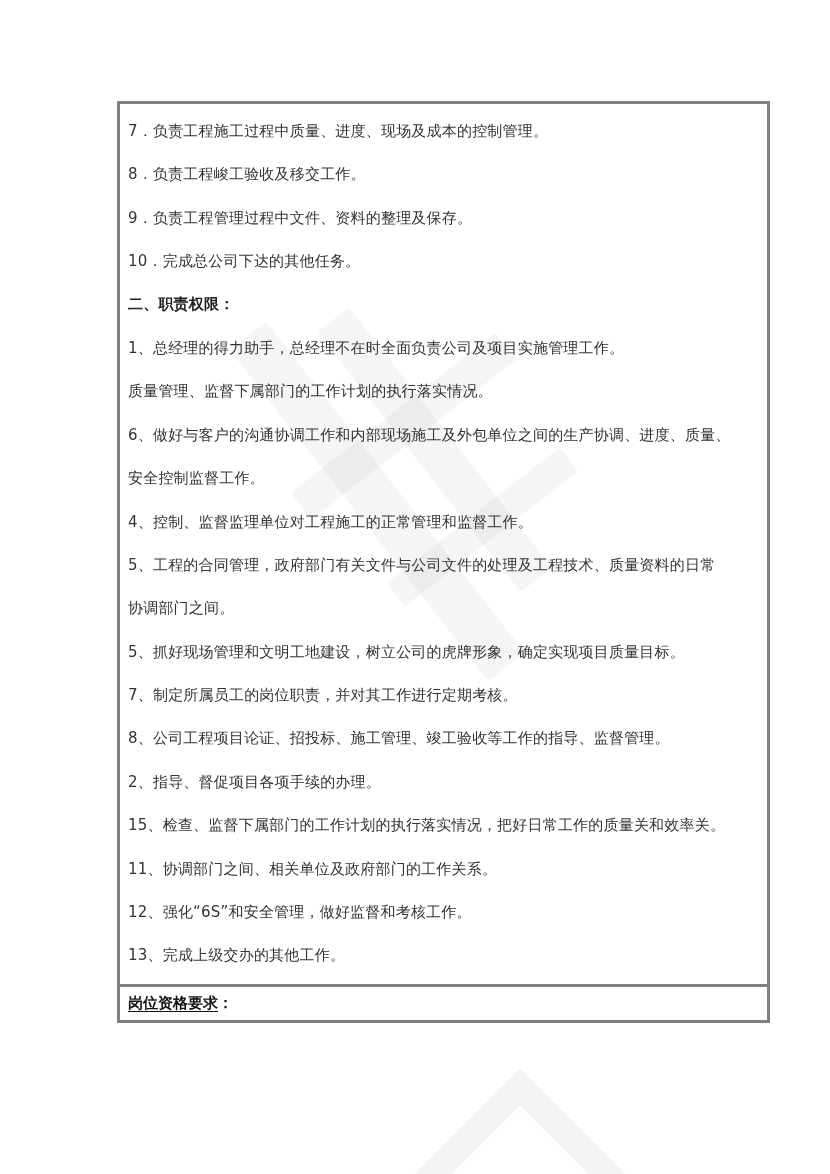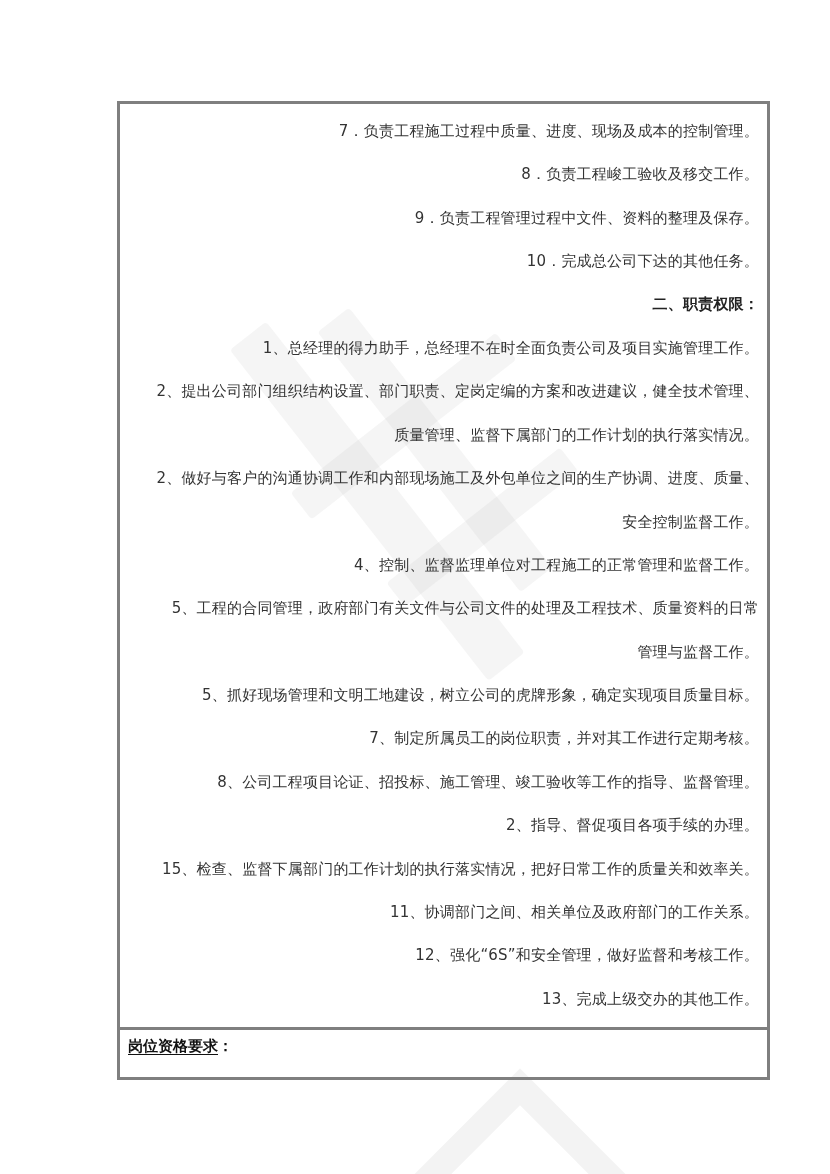--- a/index.html
+++ b/index.html
@@ -54,32 +54,31 @@
     }
     .cell-main {
       padding: 6px 8px 6px 8px;
     }
     .line {
       font-size: 15px;
       line-height: 43.4px;
       height: 43.4px;
       white-space: nowrap;
       letter-spacing: 0.2px;
-      text-align: right;
     }
     .line.wrap-cont { }
     .heading {
       font-weight: bold;
       color: #222222;
       font-family: Liberation Mono, monospace;
     }
     .cell-footer {
       border-top: 3px solid #7f7f7f;
       padding: 4px 20px 4px 8px;
-      height: 50px;
+      height: 36px;
       box-sizing: border-box;
     }
     .qual-label {
       font-size: 15px;
       line-height: 24px;
       font-weight: bold;
       color: #111111;
       text-decoration: underline;
       text-underline-offset: 3px;
     }
@@ -104,30 +103,29 @@
   <div class="cell-main">
     <div class="line">7．负责工程施工过程中质量、进度、现场及成本的控制管理。</div>
     <div class="line">8．负责工程峻工验收及移交工作。</div>
     <div class="line">9．负责工程管理过程中文件、资料的整理及保存。</div>
     <div class="line">10．完成总公司下达的其他任务。</div>
 
     <div class="line heading">二、职责权限：</div>
 
     <div class="line">1、总经理的得力助手，总经理不在时全面负责公司及项目实施管理工作。</div>
 
-    <div class="line">2、提出公司部门组织结构设置、部门职责、定岗定编的方案和改进建议，健全技术管理、</div>
     <div class="line wrap-cont">质量管理、监督下属部门的工作计划的执行落实情况。</div>
 
-    <div class="line">2、做好与客户的沟通协调工作和内部现场施工及外包单位之间的生产协调、进度、质量、</div>
+    <div class="line">6、做好与客户的沟通协调工作和内部现场施工及外包单位之间的生产协调、进度、质量、</div>
     <div class="line wrap-cont">安全控制监督工作。</div>
 
     <div class="line">4、控制、监督监理单位对工程施工的正常管理和监督工作。</div>
 
     <div class="line">5、工程的合同管理，政府部门有关文件与公司文件的处理及工程技术、质量资料的日常</div>
-    <div class="line wrap-cont">管理与监督工作。</div>
+    <div class="line wrap-cont">协调部门之间。</div>
 
     <div class="line">5、抓好现场管理和文明工地建设，树立公司的虎牌形象，确定实现项目质量目标。</div>
     <div class="line">7、制定所属员工的岗位职责，并对其工作进行定期考核。</div>
     <div class="line">8、公司工程项目论证、招投标、施工管理、竣工验收等工作的指导、监督管理。</div>
     <div class="line">2、指导、督促项目各项手续的办理。</div>
     <div class="line">15、检查、监督下属部门的工作计划的执行落实情况，把好日常工作的质量关和效率关。</div>
     <div class="line">11、协调部门之间、相关单位及政府部门的工作关系。</div>
     <div class="line">12、强化“6S”和安全管理，做好监督和考核工作。</div>
     <div class="line">13、完成上级交办的其他工作。</div>
   </div>

